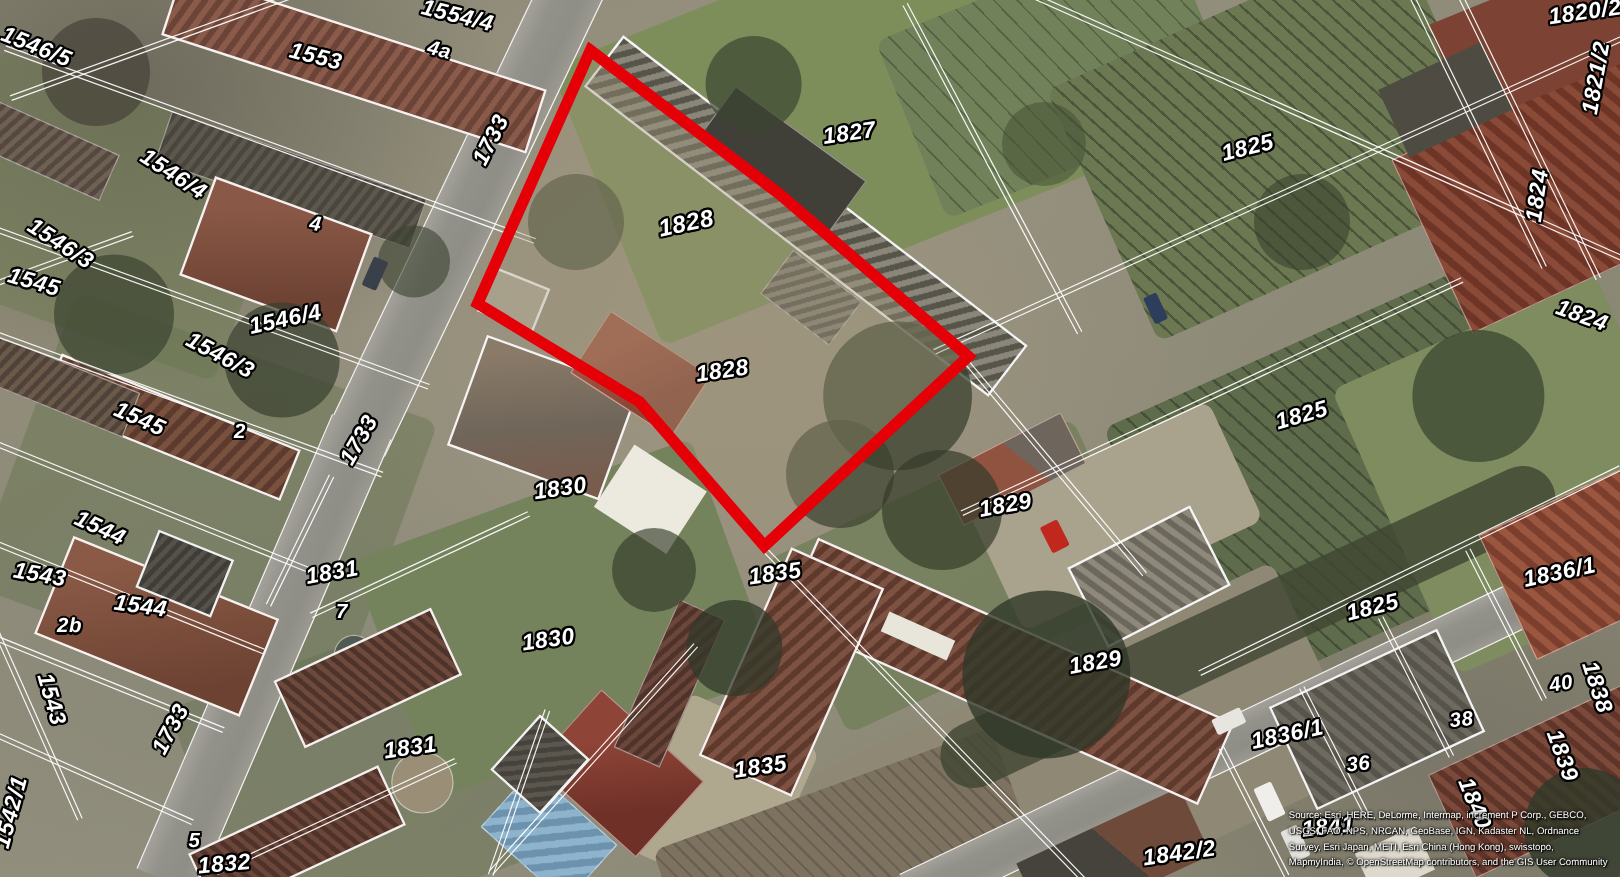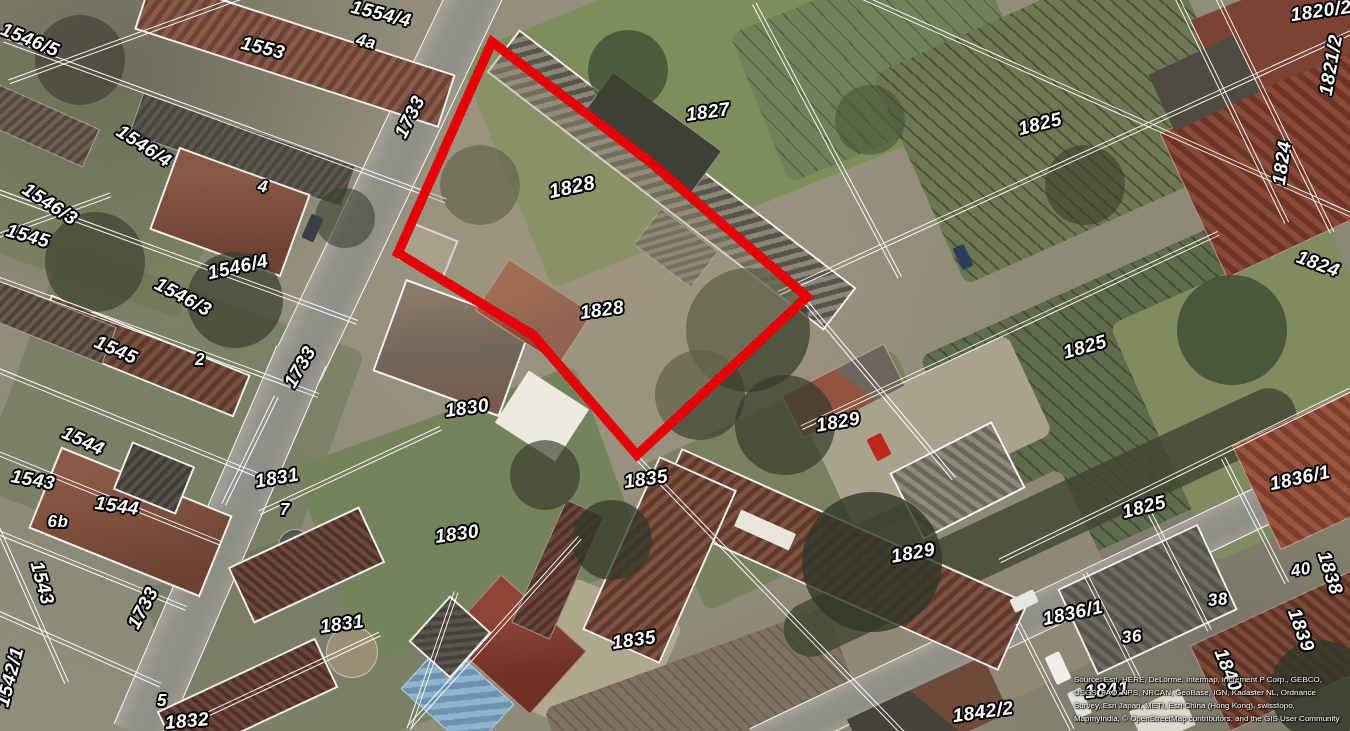--- a/index.html
+++ b/index.html
@@ -175,21 +175,21 @@
       <div class="parcel-label" style="left: 300px; top: 367px; font-size: 19px; transform: translate(-50%, -50%) rotate(-60deg);">1733</div>
       <div class="parcel-label" style="left: 467px; top: 408px; font-size: 19px; transform: translate(-50%, -50%) rotate(-8deg);">1830</div>
       <div class="parcel-label" style="left: 838px; top: 422px; font-size: 19px; transform: translate(-50%, -50%) rotate(-10deg);">1829</div>
       <div class="parcel-label" style="left: 1085px; top: 347px; font-size: 19px; transform: translate(-50%, -50%) rotate(-16deg);">1825</div>
       <div class="parcel-label" style="left: 646px; top: 479px; font-size: 19px; transform: translate(-50%, -50%) rotate(-8deg);">1835</div>
       <div class="parcel-label" style="left: 1300px; top: 478px; font-size: 19px; transform: translate(-50%, -50%) rotate(-12deg);">1836/1</div>
       <div class="parcel-label" style="left: 83px; top: 441px; font-size: 19px; transform: translate(-50%, -50%) rotate(25deg);">1544</div>
       <div class="parcel-label" style="left: 33px; top: 480px; font-size: 19px; transform: translate(-50%, -50%) rotate(10deg);">1543</div>
       <div class="parcel-label" style="left: 277px; top: 478px; font-size: 19px; transform: translate(-50%, -50%) rotate(-10deg);">1831</div>
       <div class="parcel-label" style="left: 285px; top: 510px; font-size: 17px; transform: translate(-50%, -50%) rotate(0deg);">7</div>
-      <div class="parcel-label" style="left: 58px; top: 522px; font-size: 17px; transform: translate(-50%, -50%) rotate(0deg);">6b</div>
+      <div class="parcel-label" style="left: 58px; top: 522px; font-size: 17px; transform: translate(-50%, -50%) rotate(0deg);">2b</div>
       <div class="parcel-label" style="left: 117px; top: 506px; font-size: 19px; transform: translate(-50%, -50%) rotate(8deg);">1544</div>
       <div class="parcel-label" style="left: 42px; top: 583px; font-size: 19px; transform: translate(-50%, -50%) rotate(74deg);">1543</div>
       <div class="parcel-label" style="left: 457px; top: 534px; font-size: 19px; transform: translate(-50%, -50%) rotate(-8deg);">1830</div>
       <div class="parcel-label" style="left: 634px; top: 640px; font-size: 19px; transform: translate(-50%, -50%) rotate(-8deg);">1835</div>
       <div class="parcel-label" style="left: 913px; top: 553px; font-size: 19px; transform: translate(-50%, -50%) rotate(-10deg);">1829</div>
       <div class="parcel-label" style="left: 1144px; top: 507px; font-size: 19px; transform: translate(-50%, -50%) rotate(-14deg);">1825</div>
       <div class="parcel-label" style="left: 1073px; top: 613px; font-size: 19px; transform: translate(-50%, -50%) rotate(-12deg);">1836/1</div>
       <div class="parcel-label" style="left: 1301px; top: 570px; font-size: 17px; transform: translate(-50%, -50%) rotate(-10deg);">40</div>
       <div class="parcel-label" style="left: 1330px; top: 573px; font-size: 19px; transform: translate(-50%, -50%) rotate(72deg);">1838</div>
       <div class="parcel-label" style="left: 1218px; top: 600px; font-size: 17px; transform: translate(-50%, -50%) rotate(-6deg);">38</div>

